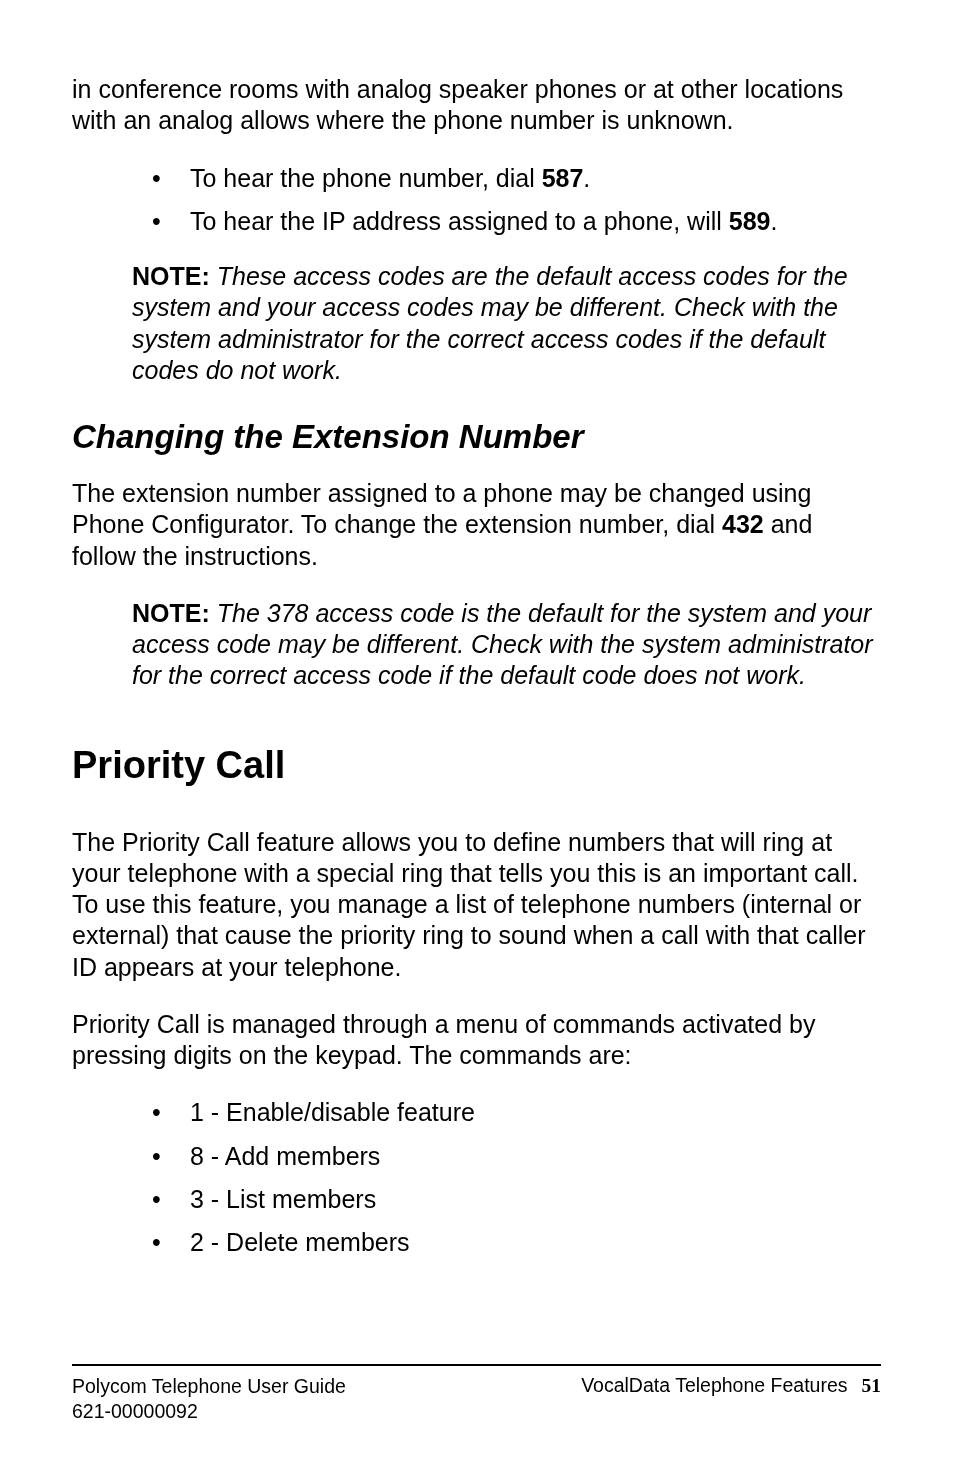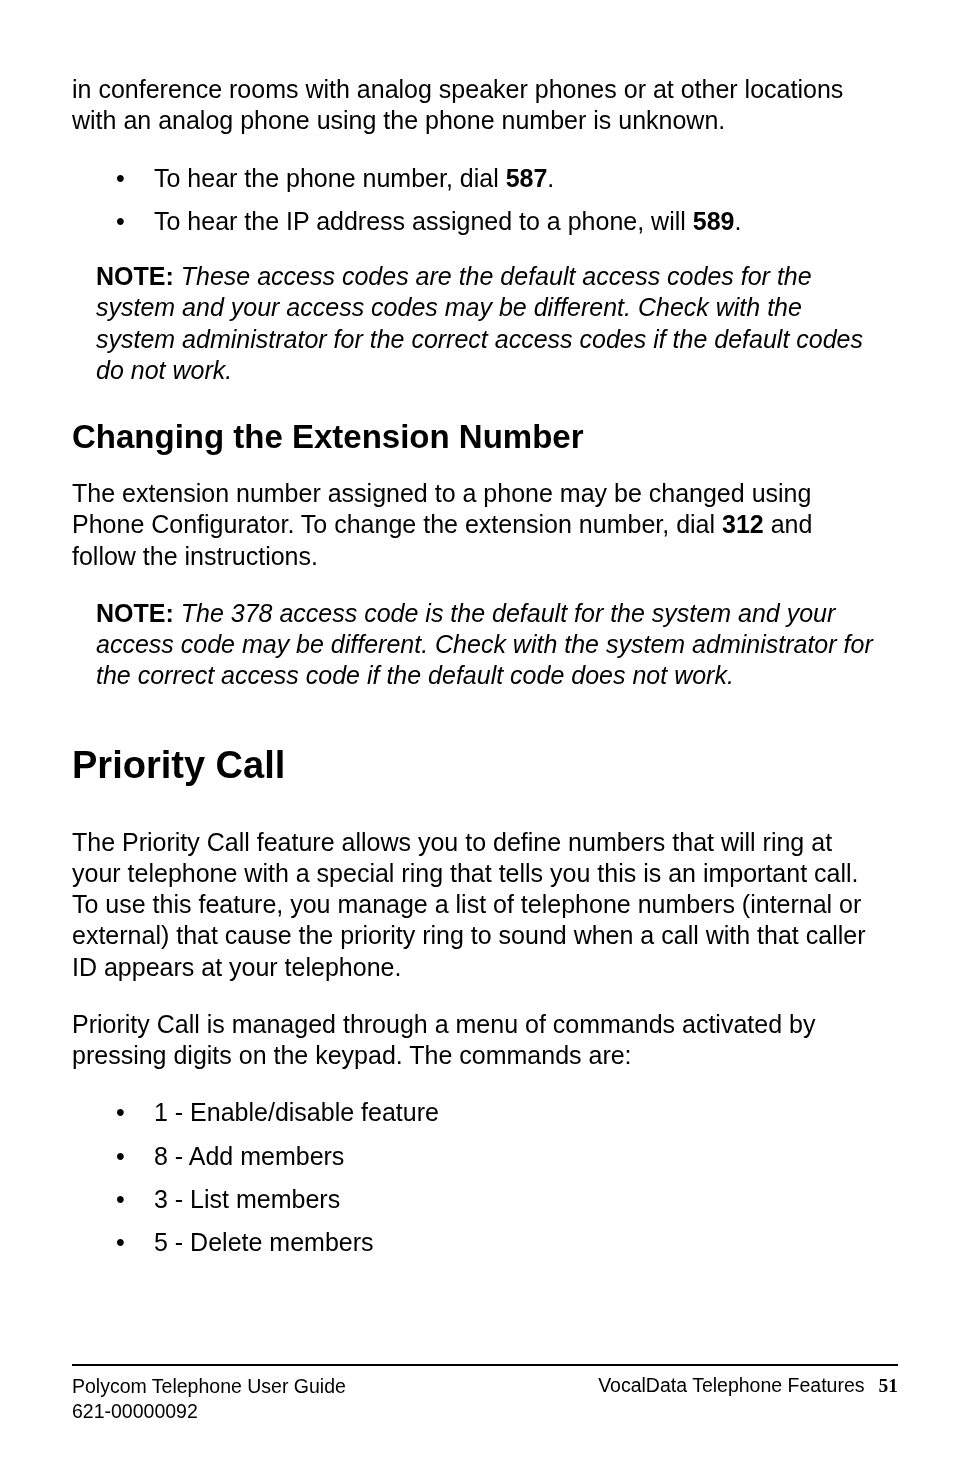--- a/index.html
+++ b/index.html
@@ -15,21 +15,21 @@
     box-sizing: border-box;
     padding: 74px 72px 40px 72px;
     position: relative;
   }
   .body-text {
     font-size: 25px;
     line-height: 1.25;
     margin: 0 0 26px 0;
   }
   .indent-block {
-    margin-left: 24px;
+    margin-left: 60px;
     margin-right: 0;
   }
   ul.bullets {
     list-style: none;
     padding: 0;
     margin: 0 0 24px 0;
   }
   ul.bullets li {
     font-size: 25px;
     line-height: 1.25;
@@ -52,36 +52,37 @@
   .note .label {
     font-weight: bold;
     font-style: normal;
   }
   .note .note-body {
     font-style: italic;
   }
   h2.section-h2 {
     font-size: 33px;
     font-weight: bold;
+    font-style: italic;
     margin: 32px 0 22px 0;
   }
   h1.section-h1 {
     font-size: 38px;
     font-weight: bold;
     margin: 52px 0 40px 0;
   }
   .footer-rule {
     border: none;
     border-top: 2px solid #000;
     margin: 0;
   }
   .footer {
     position: absolute;
     left: 72px;
-    right: 56px;
+    right: 73px;
     bottom: 52px;
   }
   .footer-row {
     display: flex;
     justify-content: space-between;
     align-items: flex-start;
     font-size: 19.5px;
     margin-top: 8px;
   }
   .footer-left { line-height: 1.25; }
@@ -91,63 +92,63 @@
     margin-left: 14px;
     font-family: Liberation Serif, serif;
   }
   b { font-weight: bold; }
 </style>
 </head>
 <body>
 
 <div class="page">
 
-  <p class="body-text">in conference rooms with analog speaker phones or at other locations with an analog phone using the phone number is unknown.</p>
+  <p class="body-text">in conference rooms with analog speaker phones or at other locations with an analog allows where the phone number is unknown.</p>
 
   <div class="indent-block">
     <ul class="bullets">
       <li>
         <span>To hear the phone number, dial </span><b>587</b><span>.</span>
       </li>
       <li>
         <span>To hear the IP address assigned to a phone, will </span><b>589</b><span>.</span>
       </li>
     </ul>
 
     <p class="note">
       <span class="label">NOTE:</span>
       <span class="note-body"> <span>These access codes are the default access codes for the system and your access codes may be different. Check with the system administrator for the correct access codes if the default codes do not work.</span></span>
     </p>
   </div>
 
   <h2 class="section-h2">Changing the Extension Number</h2>
 
   <p class="body-text">
-    <span>The extension number assigned to a phone may be changed using Phone Configurator. To change the extension number, dial </span><b>312</b><span> and follow the instructions.</span>
+    <span>The extension number assigned to a phone may be changed using Phone Configurator. To change the extension number, dial </span><b>432</b><span> and follow the instructions.</span>
   </p>
 
   <div class="indent-block">
     <p class="note">
       <span class="label">NOTE:</span>
       <span class="note-body"> <span>The 378 access code is the default for the system and your access code may be different. Check with the system administrator for the correct access code if the default code does not work.</span></span>
     </p>
   </div>
 
   <h1 class="section-h1">Priority Call</h1>
 
   <p class="body-text">The Priority Call feature allows you to define numbers that will ring at your telephone with a special ring that tells you this is an important call. To use this feature, you manage a list of telephone numbers (internal or external) that cause the priority ring to sound when a call with that caller ID appears at your telephone.</p>
 
   <p class="body-text">Priority Call is managed through a menu of commands activated by pressing digits on the keypad. The commands are:</p>
 
   <div class="indent-block">
     <ul class="bullets">
       <li><span>1 - Enable/disable feature</span></li>
       <li><span>8 - Add members</span></li>
       <li><span>3 - List members</span></li>
-      <li><span>5 - Delete members</span></li>
+      <li><span>2 - Delete members</span></li>
     </ul>
   </div>
 
   <div class="footer">
     <hr class="footer-rule">
     <div class="footer-row">
       <div class="footer-left">
         <div>Polycom Telephone User Guide</div>
         <div>621-00000092</div>
       </div>

